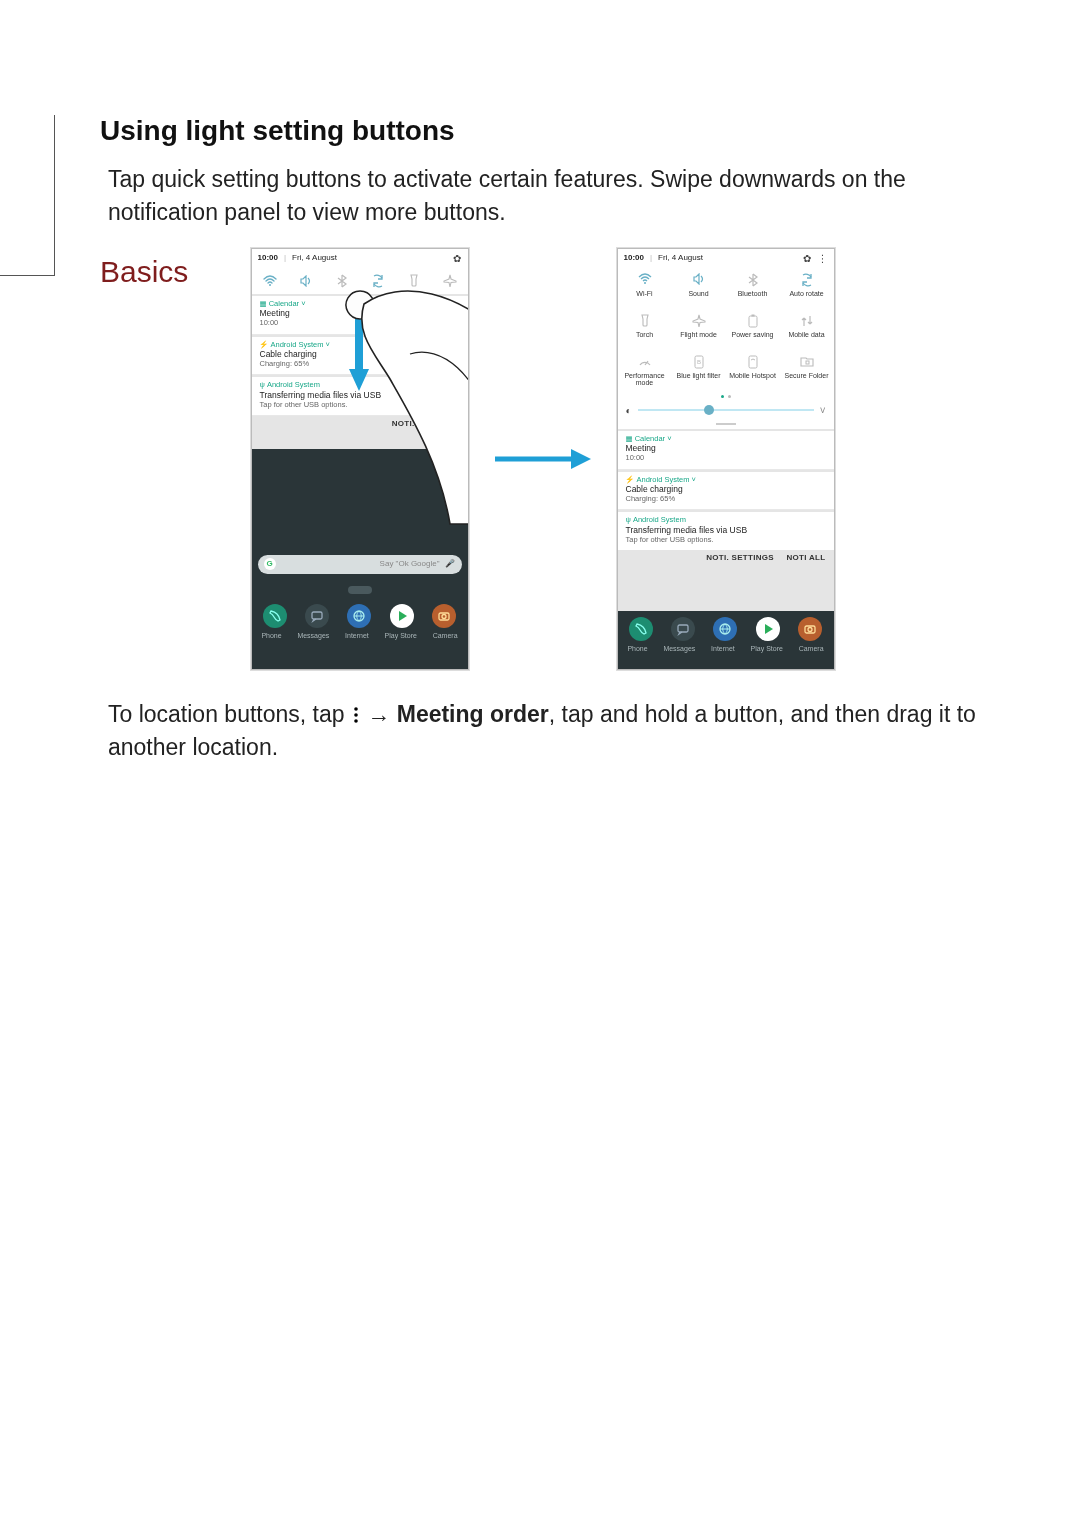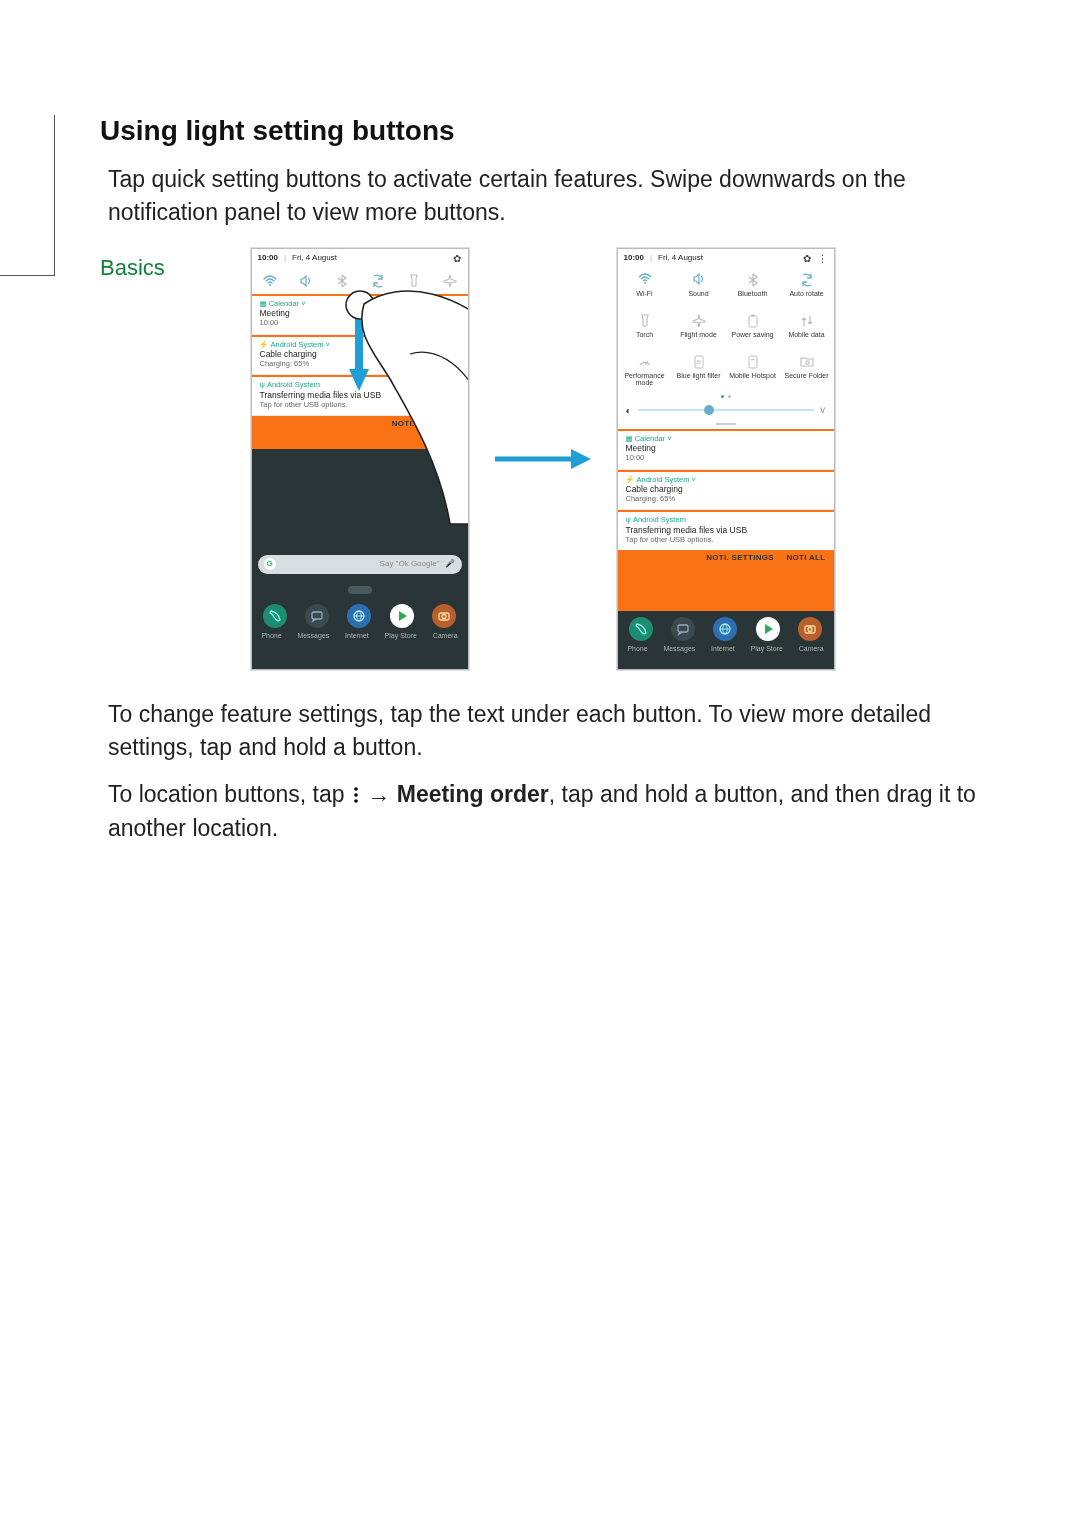--- a/index.html
+++ b/index.html
@@ -1,22 +1,22 @@
 <!DOCTYPE html>
 <html><head>
 <meta charset="utf-8">
 <style>
   html,body { margin:0; padding:0; background:#fff; font-family:"Segoe UI", Arial, sans-serif; color:#222; }
   .page { width:1080px; height:1527px; position:relative; box-sizing:border-box; padding:0 95px 0 100px; }
   .header-bar { position:absolute; left:0; top:0; width:54px; height:160px; border-right:1.5px solid #555; border-bottom:1.5px solid #555;}
-  .header-label { position:absolute; left:100px; top:140px; font-size:22px; color:#15803d; }
+  .header-label { position:absolute; left:100px; top:140px; font-size:30px; color:#7f1d1d; }
   .h2 { font-size:28px; font-weight:700; margin-top:115px; margin-bottom:16px; color:#111;}
   .para { font-size:23px; line-height:1.45; margin:0 0 14px 8px; }
   .figrow { display:flex; align-items:center; justify-content:center; gap:24px; margin:18px 0 28px 0;}
-  .phone { width:216px; height:420px; border:1px solid #bbb; background:#f97316; position:relative; font-size:8px; line-height:1.1; box-shadow:0 0 0 1px #ddd; overflow:hidden;}
+  .phone { width:216px; height:420px; border:1px solid #bbb; background:#e5e5e5; position:relative; font-size:8px; line-height:1.1; box-shadow:0 0 0 1px #ddd; overflow:hidden;}
   .arrow-box { width:100px; display:flex; align-items:center; justify-content:center;}
 
   
   .statusbar { display:flex; align-items:center; gap:6px; padding:4px 6px; background:#fff; font-size:8px;}
   .statusbar .sp { flex:1; }
   .gearicon, .kebab { font-size:10px; color:#444;}
   .qs-row { display:flex; justify-content:space-around; padding:4px 0; background:#fff;}
   .qs-ico { width:18px; height:18px; display:flex; align-items:center; justify-content:center; font-size:11px; color:#6ab0c6; }
   .gray { color:#bbb !important; }
   .notif { background:#fff; padding:4px 8px 6px 8px; border-bottom:1px solid #e8e8e8; margin-top:2px;}
@@ -397,21 +397,20 @@
           <span>Phone</span>
           <span>Messages</span>
           <span>Internet</span>
           <span>Play Store</span>
           <span>Camera</span>
         </div>
       </div>
     </div>
   </div>
 
-  <p class="para">To change feature settings, tap the text under each button. To view more detailed settings, tap and hold a button.</p>
   <p class="para">
     <span>To location buttons, tap </span><span style="display:inline-block;vertical-align:-2px;"><svg width="10" height="18" viewBox="0 0 10 18">
           <circle cx="5" cy="3" r="1.8"></circle>
           <circle cx="5" cy="9" r="1.8"></circle>
           <circle cx="5" cy="15" r="1.8"></circle>
         </svg></span><span> → </span><span class="button-order">Meeting order</span><span>, tap and hold a button, and then drag it to another location.</span>
   </p>
 
 </div>
 

